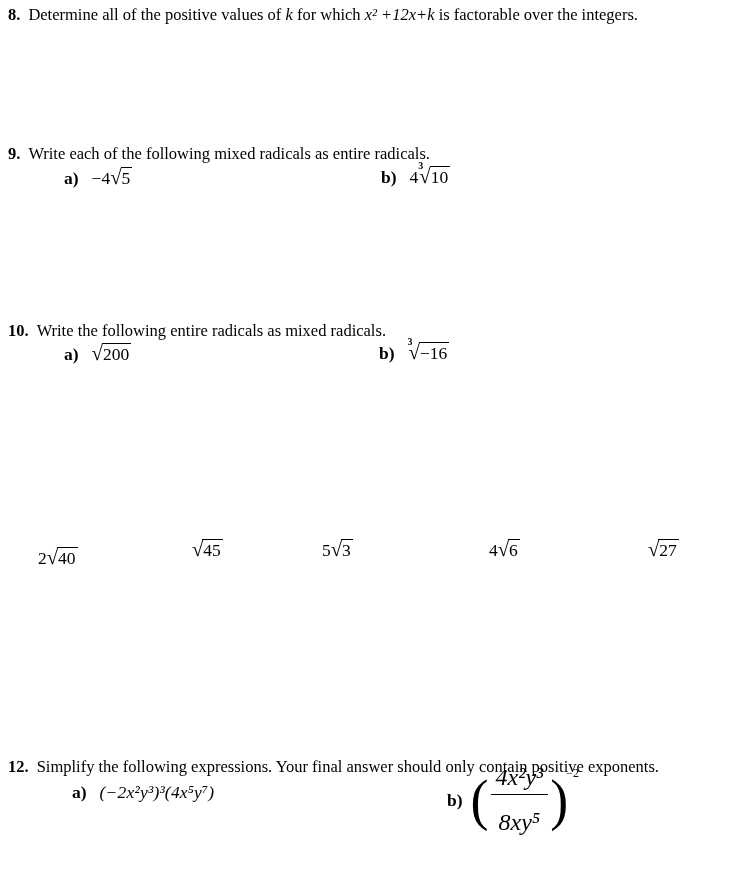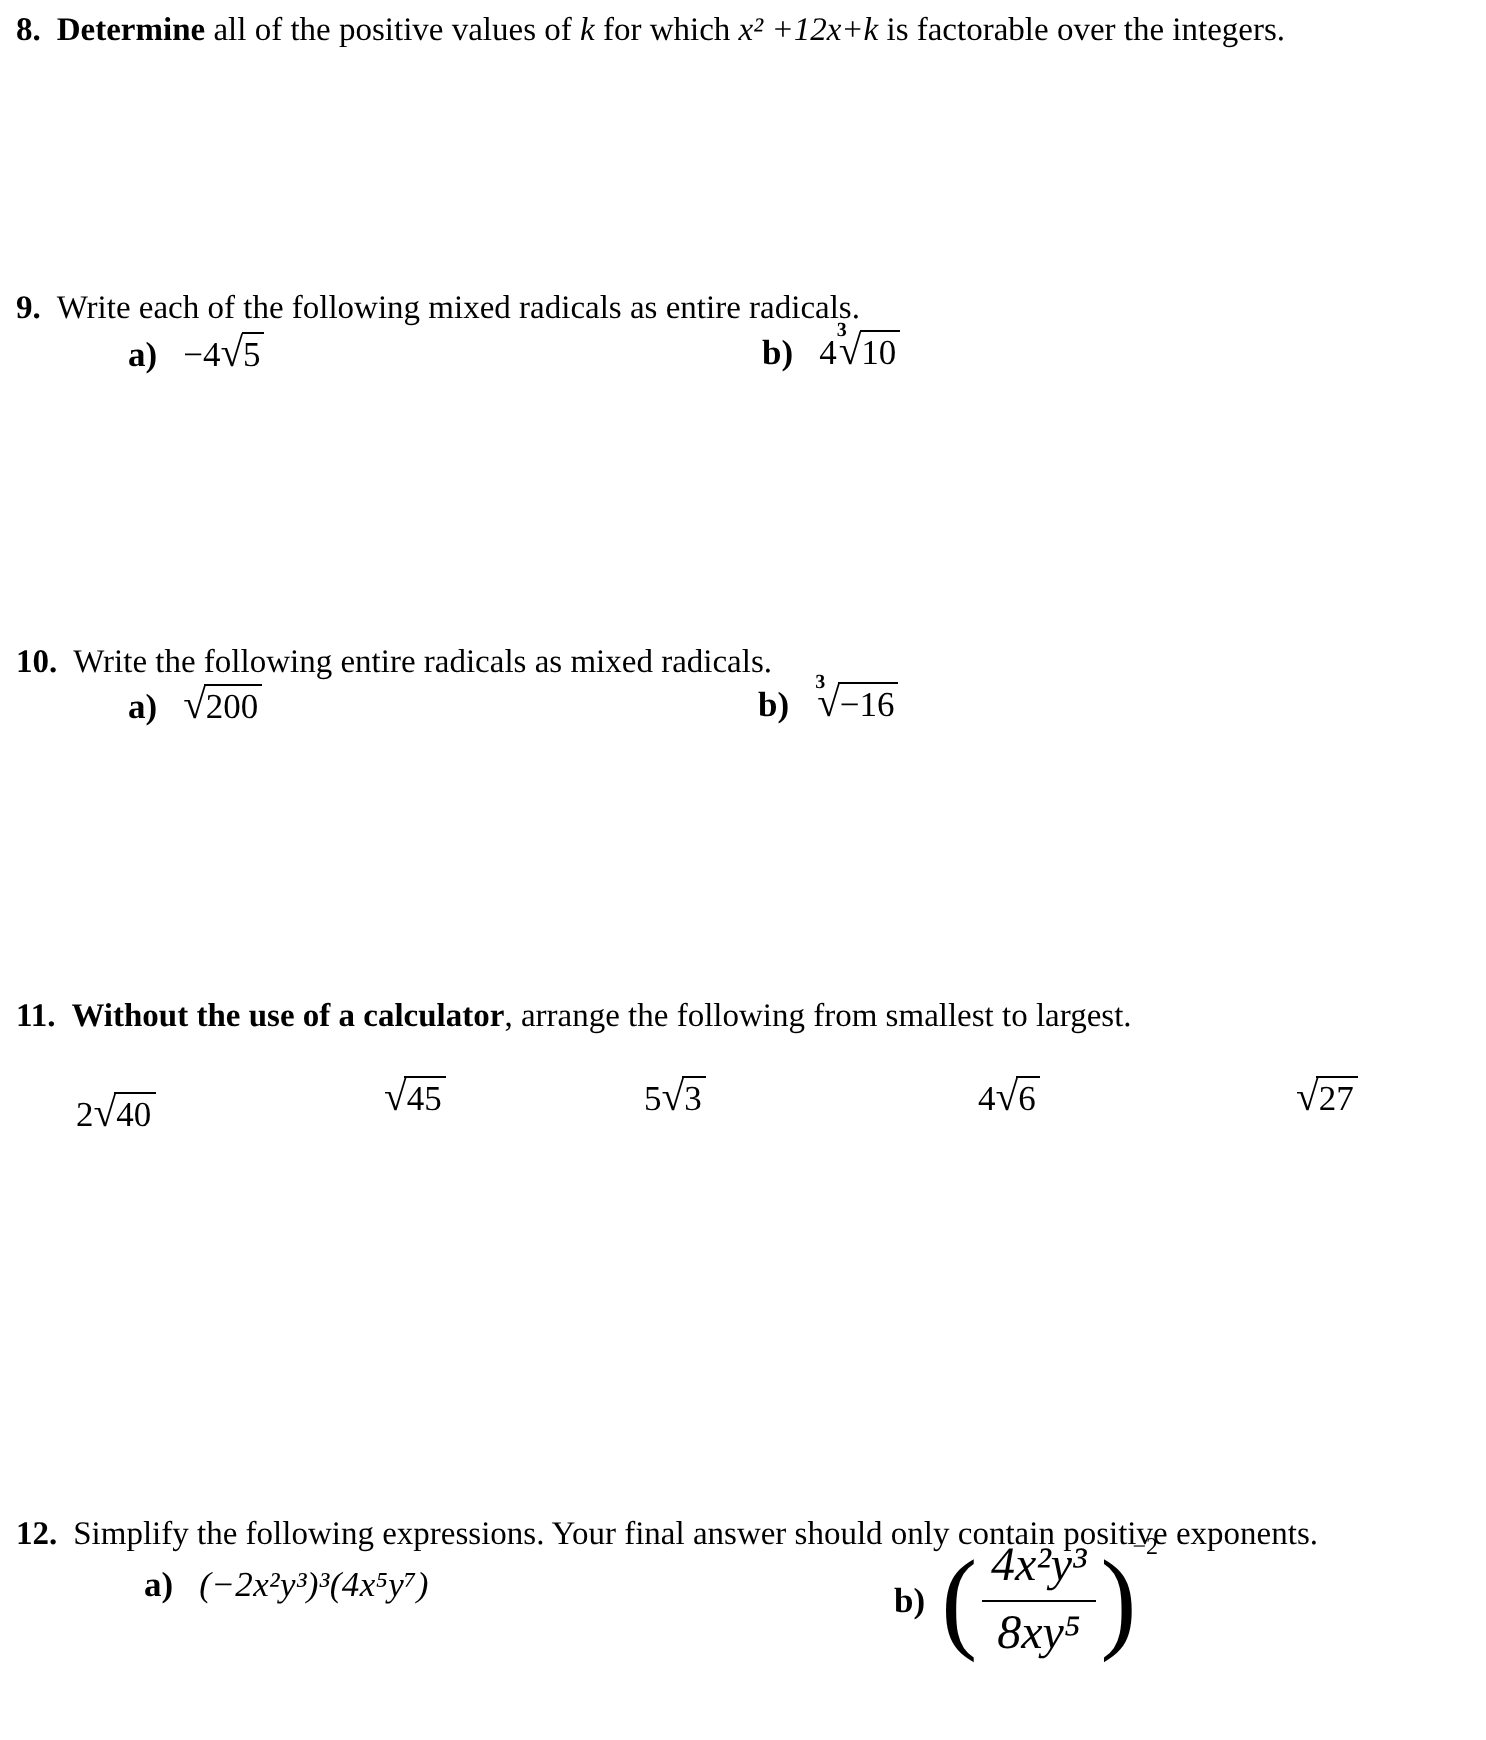--- a/index.html
+++ b/index.html
@@ -12,21 +12,21 @@
     font-family: "Liberation Serif", serif;
     overflow: hidden;
   }
   .qline {
     position: absolute;
     left: 8px;
     font-size: 16.5px;
     white-space: nowrap;
   }
   .qnum { font-weight: bold; margin-right: 8px; }
-  .qbold { font-weight: bold; text-align: center; }
+  .qbold { font-weight: normal; text-align: center; }
   .mvar { font-style: italic; }
   .item {
     position: absolute;
     font-size: 17.5px;
     white-space: nowrap;
   }
   .lbl { font-weight: bold; margin-right: 13px; }
   .rad { white-space: nowrap; }
   .idx {
     font-size: 10px;
@@ -64,21 +64,21 @@
     margin: 0 2px;
     vertical-align: middle;
   }
   .frac .num {
     display: block;
     border-bottom: 1.4px solid #000;
     padding: 1px 5px 3px 5px;
   }
   .frac .den {
     display: block;
-    padding: 3px 5px 1px 5px;
+    padding: 14px 5px 1px 5px;
   }
   .frac-exp {
     font-size: 12px;
     align-self: flex-start;
     position: relative;
     top: 4px;
     left: -2px;
   }
 </style>
 </head>
@@ -93,21 +93,20 @@
   <div class="item" style="left:64px;top:166px"><span class="lbl">a)</span><span class="rad"><span>−4</span><span class="rsign">√</span><span class="rbody">5</span></span></div>
 
   <div class="item" style="left:381px;top:165px"><span class="lbl">b)</span><span class="rad"><span>4</span><sup class="idx">3</sup><span class="rsign">√</span><span class="rbody">10</span></span></div>
 
   <div class="qline" style="top:321px"><span class="qnum">10.</span><span>Write the following entire radicals as mixed radicals.</span></div>
 
   <div class="item" style="left:64px;top:342px"><span class="lbl">a)</span><span class="rad"><span></span><span class="rsign">√</span><span class="rbody">200</span></span></div>
 
   <div class="item" style="left:379px;top:341px"><span class="lbl">b)</span><span class="rad"><sup class="idx">3</sup><span class="rsign">√</span><span class="rbody">−16</span></span></div>
 
-  <div class="qline" style="top:498px"><span class="qnum">11.</span><span class="qbold">Without the use of a calculator</span><span>, arrange the following from smallest to largest.</span></div>
 
   <span class="item" style="left:38px;top:546px"><span>2</span><span class="rsign">√</span><span class="rbody">40</span></span>
 
   <span class="item" style="left:192px;top:538px"><span></span><span class="rsign">√</span><span class="rbody">45</span></span>
 
   <span class="item" style="left:322px;top:538px"><span>5</span><span class="rsign">√</span><span class="rbody">3</span></span>
 
   <span class="item" style="left:489px;top:538px"><span>4</span><span class="rsign">√</span><span class="rbody">6</span></span>
 
   <span class="item" style="left:648px;top:538px"><span></span><span class="rsign">√</span><span class="rbody">27</span></span>

